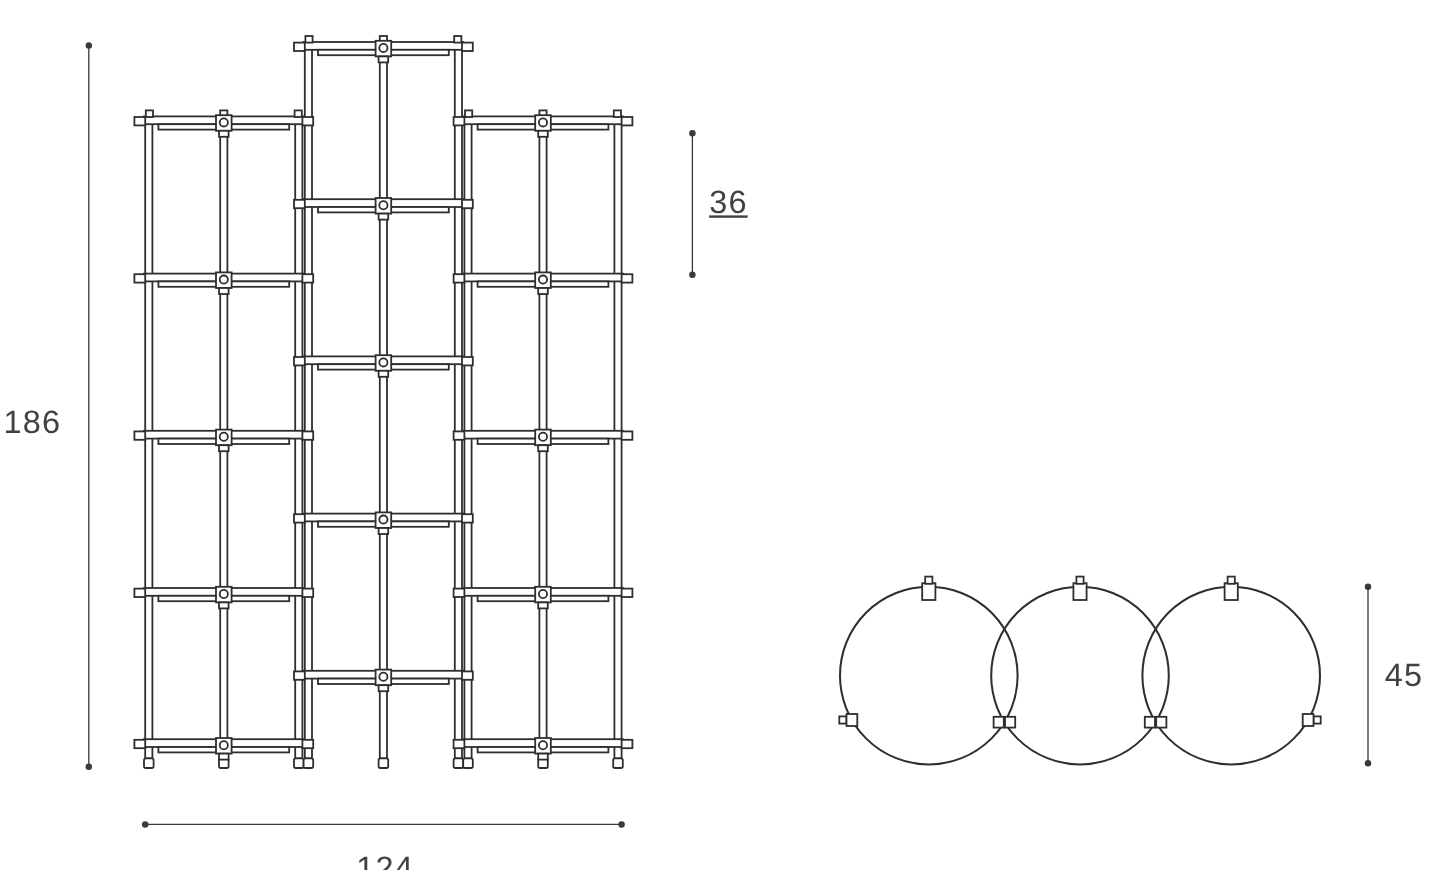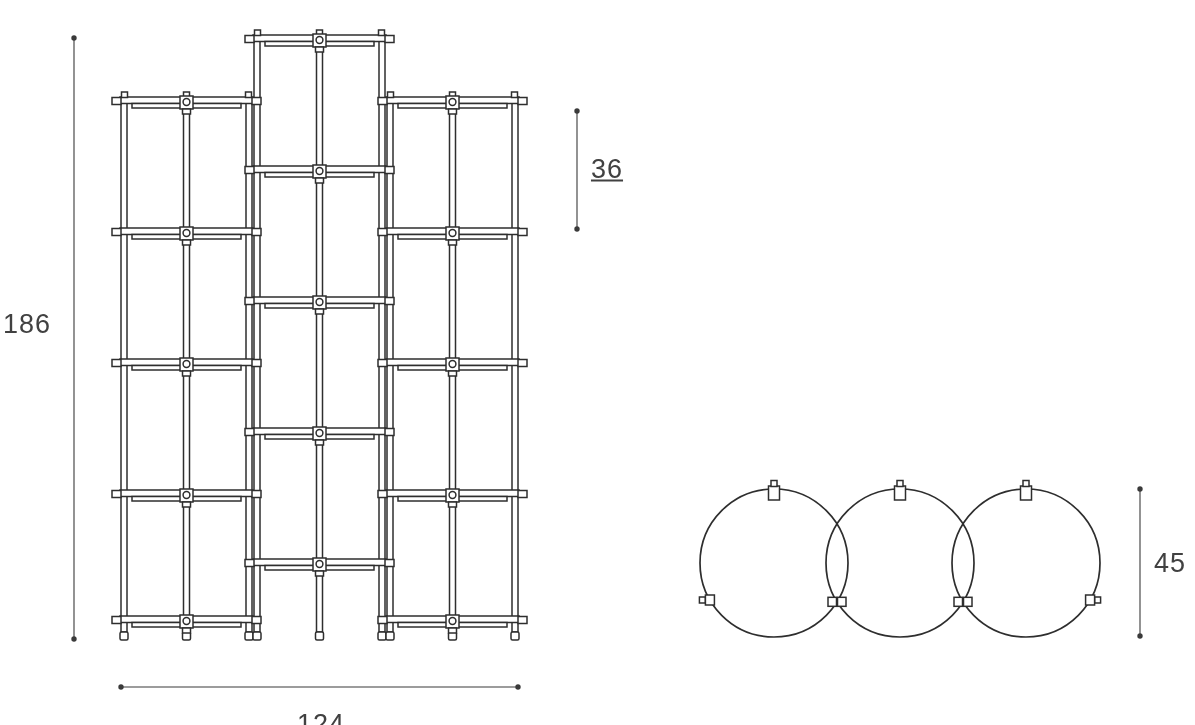--- a/index.html
+++ b/index.html
@@ -179,17 +179,17 @@
         <rect x="1085.5858798800484" y="595" width="9" height="10" class="lnw"></rect>
         <rect x="828" y="597.3200978875633" width="8.5" height="9" class="lnw"></rect>
         <rect x="837.5" y="597.3200978875633" width="8.5" height="9" class="lnw"></rect>
         <rect x="954" y="597.3200978875633" width="8.5" height="9" class="lnw"></rect>
         <rect x="963.5" y="597.3200978875633" width="8.5" height="9" class="lnw"></rect>
         <line x1="1140" y1="489" x2="1140" y2="636" class="dim"></line>
         <circle cx="1140" cy="489" r="2.7" class="dot"></circle>
         <circle cx="1140" cy="636" r="2.7" class="dot"></circle>
       </g>
   </svg>
-  <span class="dim-label" id="lbl-height" style="left: 27px; top: 324px;">186</span>
+  <span class="dim-label" id="lbl-height" style="left: 27px; top: 352px;">186</span>
   <span class="dim-label" id="lbl-cell" style="left: 607px; top: 169px; text-decoration: underline;">36</span>
   <span class="dim-label" id="lbl-width" style="left: 321px; top: 724px;">124</span>
   <span class="dim-label" id="lbl-diameter" style="left: 1170px; top: 563px; text-align: right;">45</span>
 </div>
 
 </body></html>

